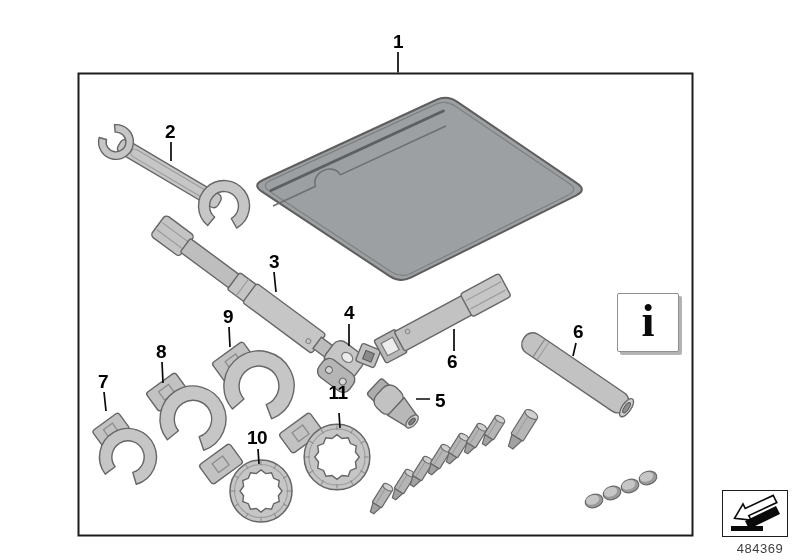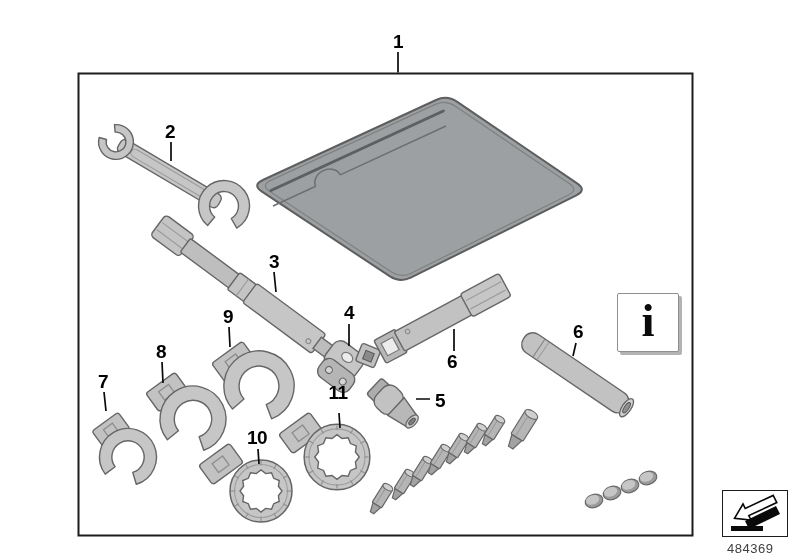--- a/index.html
+++ b/index.html
@@ -9,21 +9,21 @@
   .callout{position:absolute;transform:translate(-50%,-50%);
            font:bold 19px "Liberation Sans",sans-serif;color:#000;line-height:1;
            letter-spacing:-0.5px;cursor:default;}
   .info-box{position:absolute;left:617px;top:293px;width:60px;height:57px;
             background:#fff;border:1.5px solid #8f8f8f;border-radius:2px;
             box-shadow:3px 3px 0 #b3b3b3;display:flex;align-items:center;justify-content:center;}
   .info-box .glyph{font-family:"Liberation Serif",serif;font-weight:bold;
             font-size:47px;color:#0a0a0a;line-height:1;transform:translateY(-2px);}
   .arrow-box{position:absolute;left:722px;top:490px;width:66px;height:47px;
              background:#fff;border:1.8px solid #1c1c1c;box-sizing:border-box;}
-  .part-number{position:absolute;left:727px;top:541px;width:66px;
+  .part-number{position:absolute;left:727px;top:541px;width:66px;text-align:center;
                font:13px "Liberation Sans",sans-serif;color:#3f3f3f;letter-spacing:0.5px;}
 </style>
 </head>
 <body>
 
 <div class="stage">
 
   <svg class="art" width="800" height="560" viewBox="0 0 800 560">
     <defs>
       <path id="jaw" d="M24.6 17.2 A30 30 0 1 1 24.6 -17.2 L13.9 -9.8 A17 17 0 1 0 13.9 9.8 Z" fill="#c6c6c6" stroke="#666" stroke-width="1.4" stroke-linejoin="round" vector-effect="non-scaling-stroke"></path>

